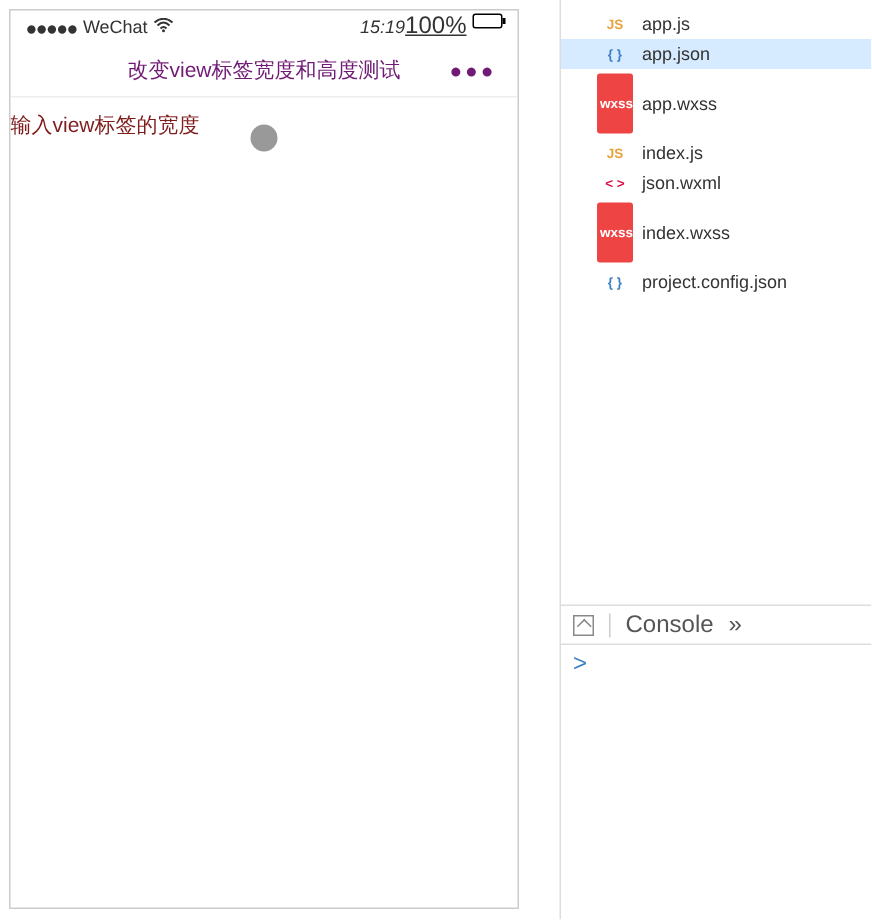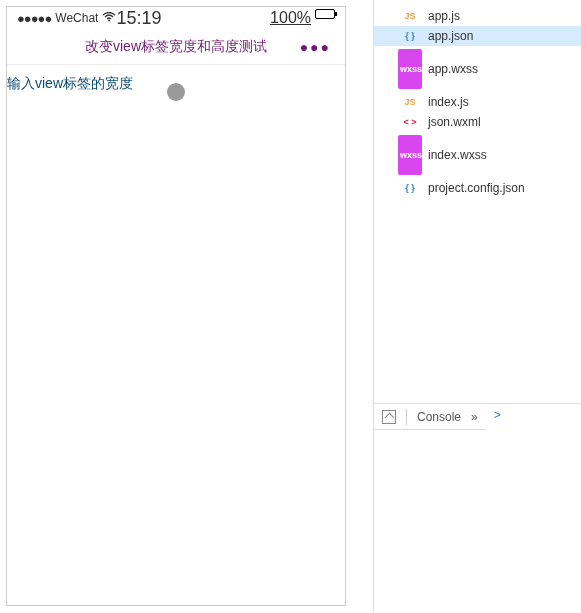--- a/index.html
+++ b/index.html
@@ -3,49 +3,49 @@
 <meta charset="utf-8">
 <style>
 * { margin: 0; padding: 0; box-sizing: border-box; font-family: Arial, "Microsoft YaHei", sans-serif; }
 body { width: 581px; height: 613px; background: #fff; display: flex; overflow: hidden; }
 
 
 .phone { width: 340px; height: 600px; margin: 6px 0 0 6px; border: 1px solid #ccc; background: #fff; display: flex; flex-direction: column; }
 .status-bar { height: 22px; display: flex; align-items: center; padding: 0 10px; font-size: 12px; color: #333; }
 .sb-left { display: flex; align-items: center; gap: 4px; }
 .dots { letter-spacing: -1px; font-size: 13px; }
-.sb-center { flex: 1; text-align: left; font-size: 18px; }
+.sb-center { flex: 1; text-align: right; font-size: 12px; font-style: italic; }
 .sb-right { display: flex; align-items: flex-start; gap: 4px; font-size: 16px; text-decoration: underline; }
 .battery { width: 20px; height: 10px; border: 1px solid #000; border-radius: 2px; position: relative; }
 .battery::after { content: ""; position: absolute; right: -3px; top: 2px; width: 2px; height: 4px; background: #000; }
 .battery-fill { width: 100%; height: 100%; background: #000; }
 
 .title-bar { height: 36px; display: flex; align-items: center; justify-content: center; position: relative; border-bottom: 1px solid #eee; font-size: 14px; color: #701a75; }
 .title-menu { position: absolute; right: 14px; font-size: 14px; letter-spacing: 2px; cursor: pointer; }
 
 .content { flex: 1; padding: 0; }
 .green-box { background: #1b8a1b; color: #fff; font-size: 14px; font-weight: bold; padding: 4px; width: 100px; height: 100px; line-height: 1.5; margin-top: 4px; }
 .inputs { margin-top: 10px; display: flex; flex-direction: column; gap: 2px; position: relative; }
 .input-line { display: flex; align-items: center; }
-.placeholder-text { color: #0c4a6e; font-size: 14px; }
+.placeholder-text { color: #7f1d1d; font-size: 14px; }
 .cursor-dot { width: 18px; height: 18px; background: #999; border-radius: 50%; position: absolute; left: 160px; top: 8px; }
 
 
 .right { flex: 1; display: flex; flex-direction: column; border-left: 1px solid #ddd; margin-left: 27px; }
 .file-tree { flex: 1; padding: 6px 0; font-size: 12px; color: #333; overflow: hidden; }
 .file-item { display: flex; align-items: center; padding: 3px 8px 3px 24px; gap: 6px; cursor: pointer; }
 .file-item.selected { background: #d6ebff; }
 .file-icon { width: 24px; font-size: 9px; text-align: center; font-weight: bold; }
 .ic-js { color: #e8a33d; }
 .ic-json { color: #3b7fc4; }
-.ic-wxss { color: #3b7fc4; background: #d946ef; border-radius: 2px; padding: 15px 2px; }
+.ic-wxss { color: #3b7fc4; background: #ef4444; border-radius: 2px; padding: 15px 2px; }
 .ic-wxss span { color: #fff; }
 .ic-wxml { color: #d14; }
 
-.console { border-top: 1px solid #ddd; height: 210px; display: flex; font-size: 12px; }
+.console { border-top: 1px solid #ddd; height: 210px; display: flex; flex-direction: column; font-size: 16px; }
 .console-tabs { height: 26px; border-bottom: 1px solid #ddd; display: flex; align-items: center; padding: 0 8px; gap: 10px; color: #555; }
 .sel-icon { width: 14px; height: 14px; border: 1px solid #888; display: inline-block; position: relative; }
 .sel-icon::after { content: ""; position: absolute; left: 3px; top: 3px; width: 6px; height: 6px; border: 1px solid #888; transform: rotate(45deg); border-right: none; border-bottom: none; }
 .divider { width: 1px; height: 16px; background: #ccc; }
 .console-row { height: 26px; display: flex; align-items: center; padding: 0 8px; gap: 8px; border-bottom: 1px solid #eee; color: #555; }
 .no-icon { width: 12px; height: 12px; border: 1.5px solid #888; border-radius: 50%; position: relative; }
 .no-icon::after { content: ""; position: absolute; left: 1px; top: 4px; width: 8px; height: 1.5px; background: #888; transform: rotate(-45deg); }
 .chev { color: #3b7fc4; padding: 4px 8px; }
 </style>
 </head>

